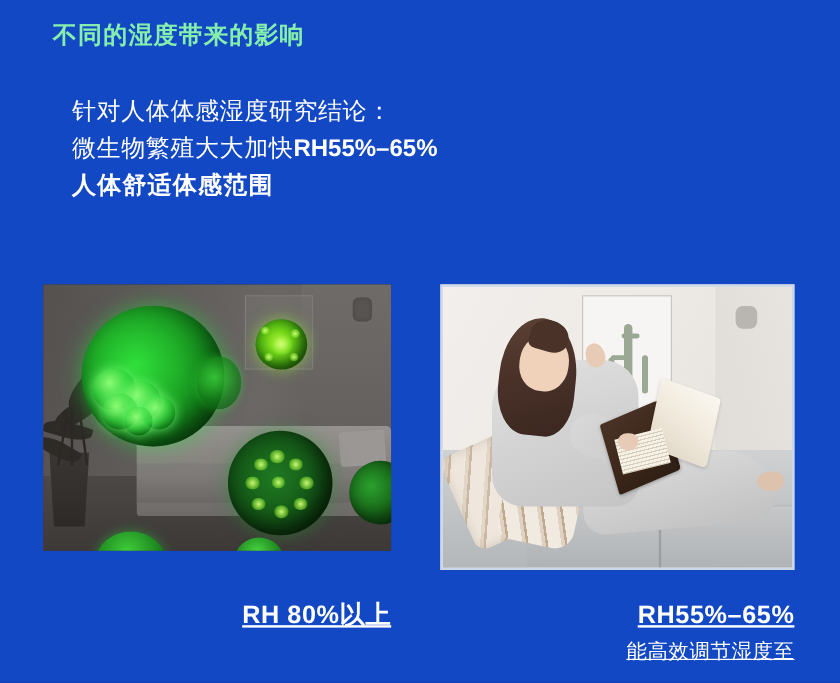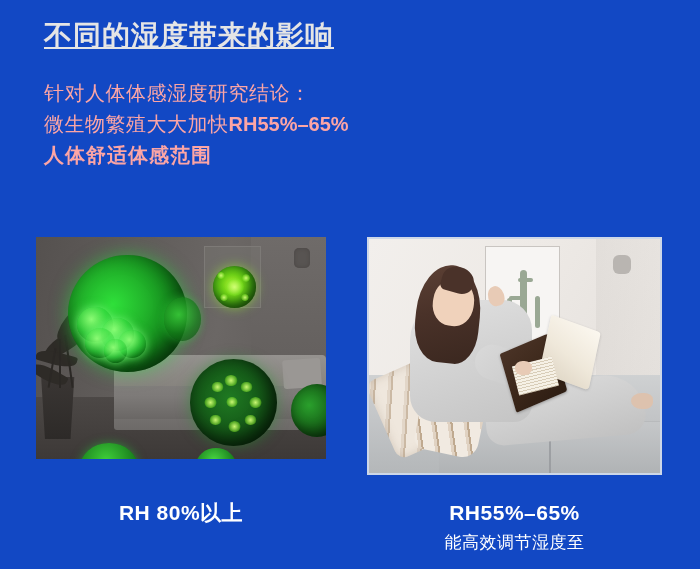--- a/index.html
+++ b/index.html
@@ -18,35 +18,34 @@
     background: #1248c4;
     overflow: hidden;
     -webkit-font-smoothing: antialiased;
   }
 
   
   .headline {
     position: absolute;
     left: 44px;
     top: 18px;
-    font-size: 28px;
+    font-size: 20px;
     font-weight: bold;
-    color: #e5e5e5;
+    color: #86efac;
     letter-spacing: 1px;
     line-height: 1.25;
     white-space: nowrap;
-    text-decoration: underline;
   }
 
   
   .bodycopy {
     position: absolute;
-    left: 44px;
+    left: 60px;
     top: 78px;
-    color: #fca5a5;
+    color: #ffffff;
     font-size: 20px;
     line-height: 31px;
     letter-spacing: 0.5px;
     white-space: nowrap;
   }
   .bodycopy .line { display: block; }
   .bodycopy .strong { font-weight: bold; letter-spacing: 0px; }
   .bodycopy .line-bold { display:block; font-weight: bold; letter-spacing: 1px; }
 
   
@@ -318,23 +317,24 @@
   }
   .r-book-pages {
     position: absolute; left: 50%; top: 52%; width: 14%; height: 13%;
     background: repeating-linear-gradient(180deg, #f6f1e6 0 2px, #d8cdb8 2px 3px);
     transform: rotate(-14deg);
   }
 
   
   .caption {
     position: absolute;
-    text-align: center;
+    text-align: right;
     color: #ffffff;
     width: 290px;
+    text-decoration: underline;
   }
   .caption-left  { left: 36px; top: 500px; }
   .caption-right { left: 367px; top: 500px; width: 295px; }
   .caption-title {
     font-size: 21px;
     font-weight: bold;
     letter-spacing: 0.5px;
     line-height: 26px;
     white-space: nowrap;
   }

